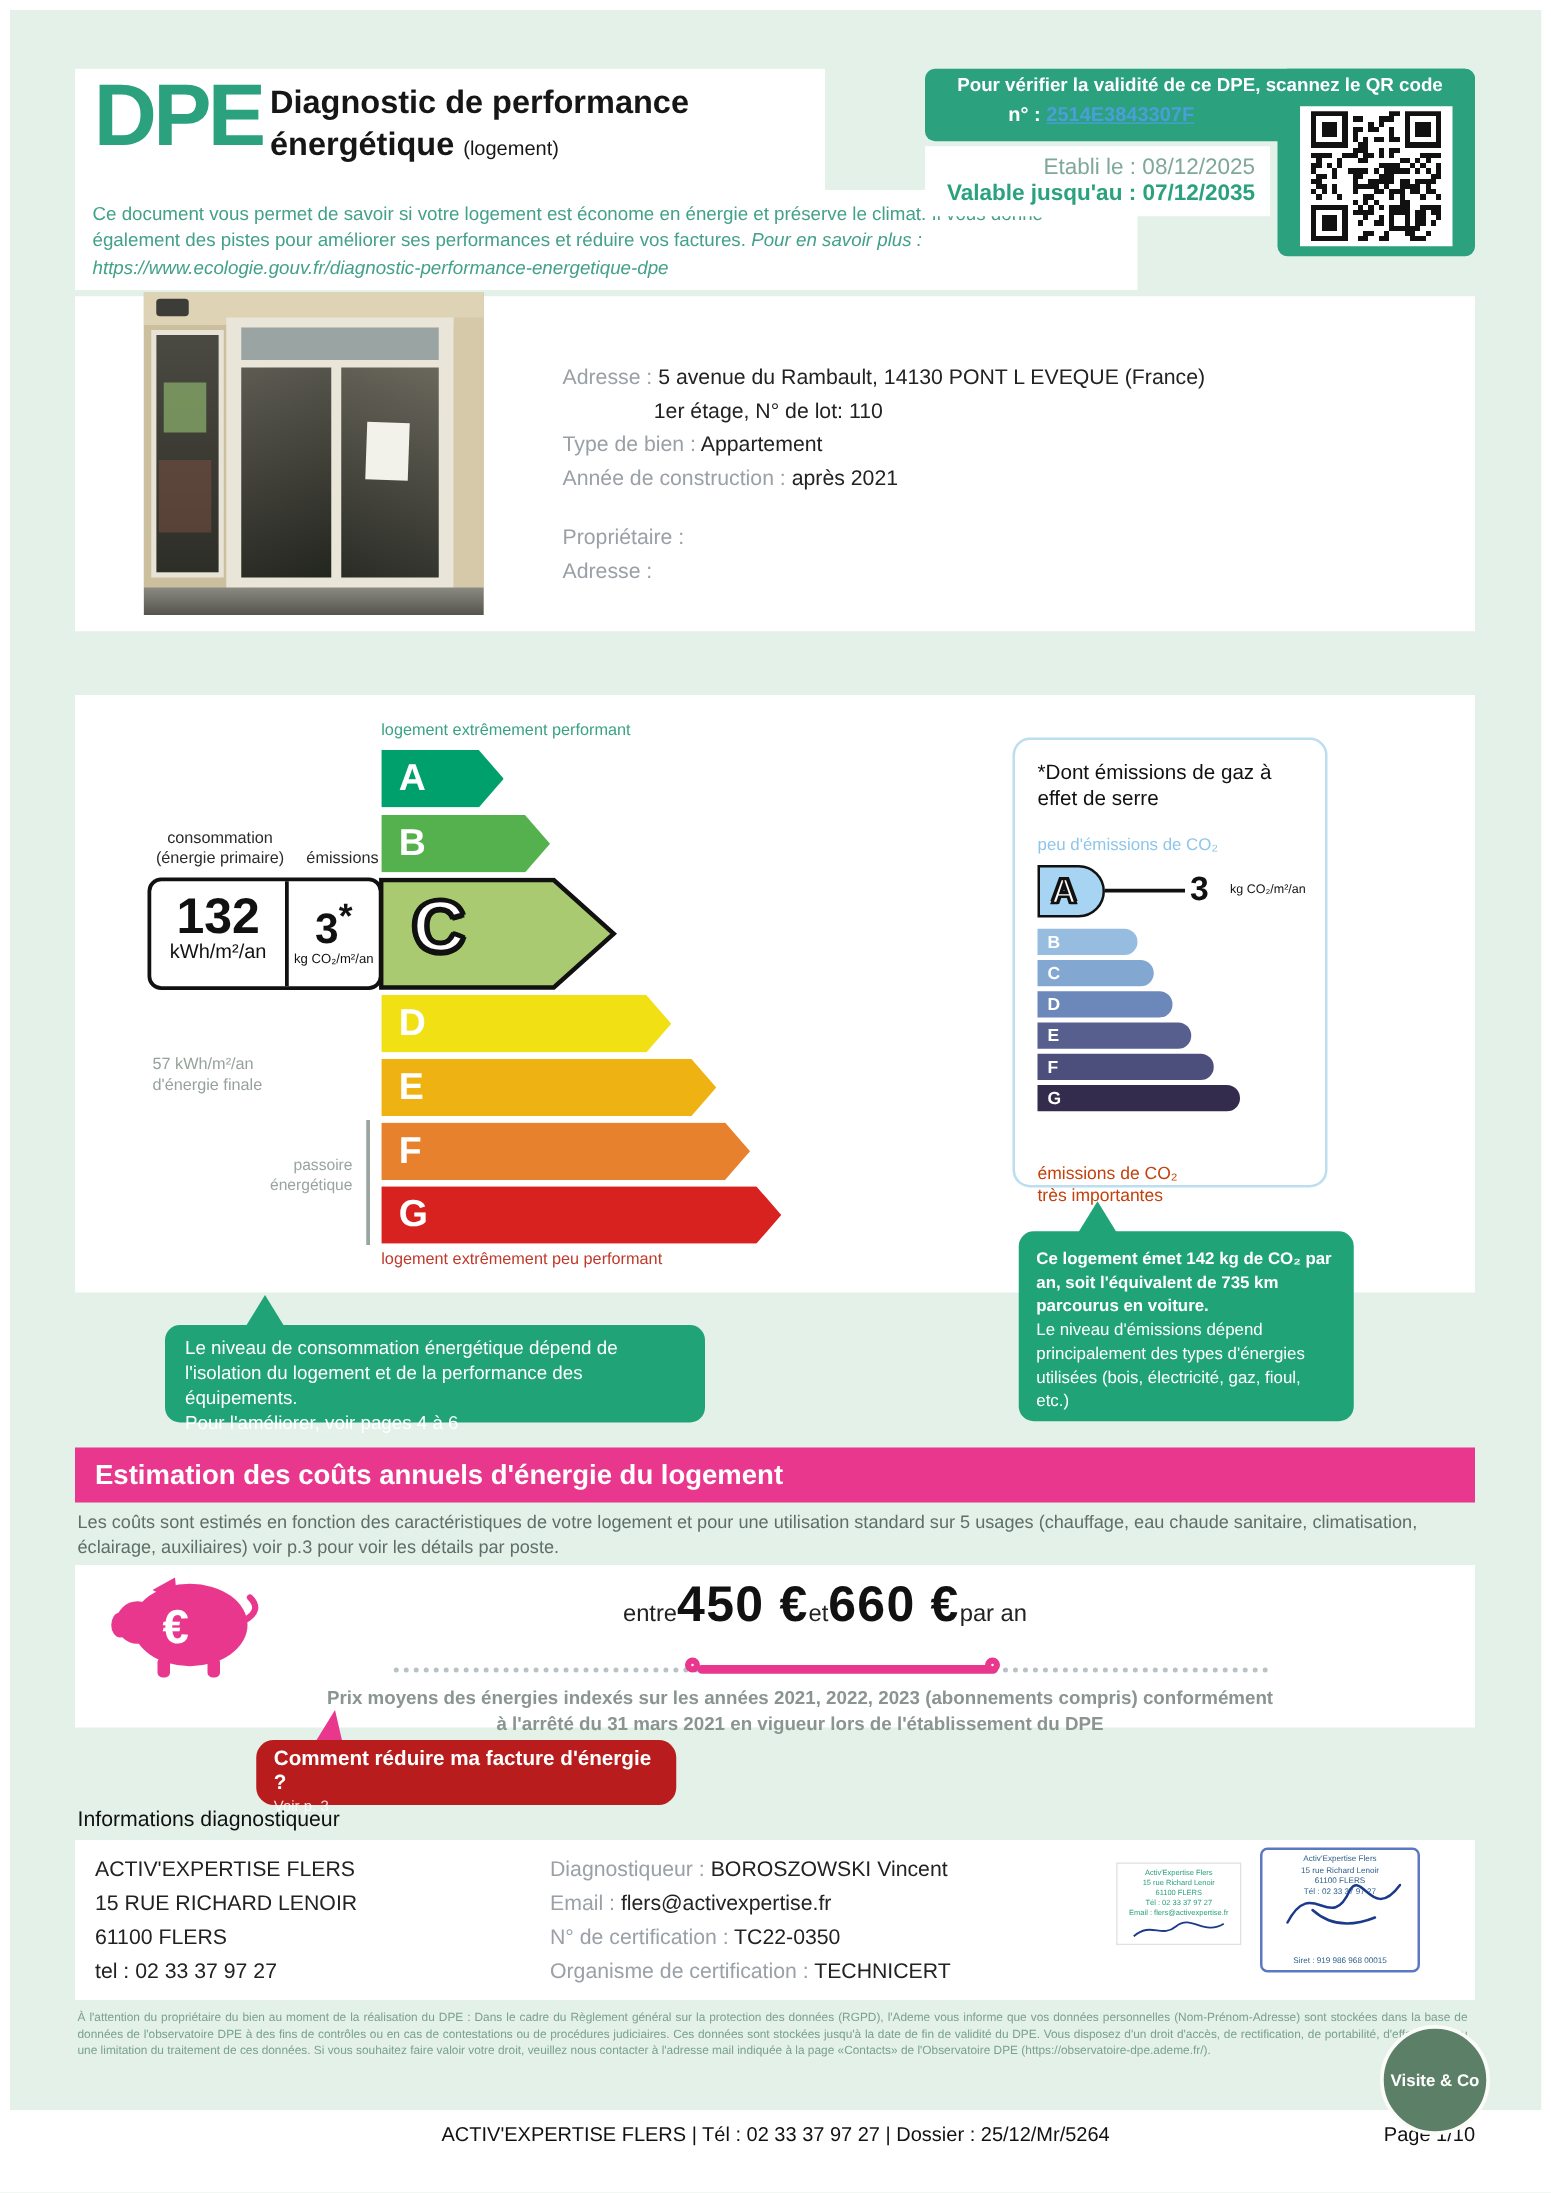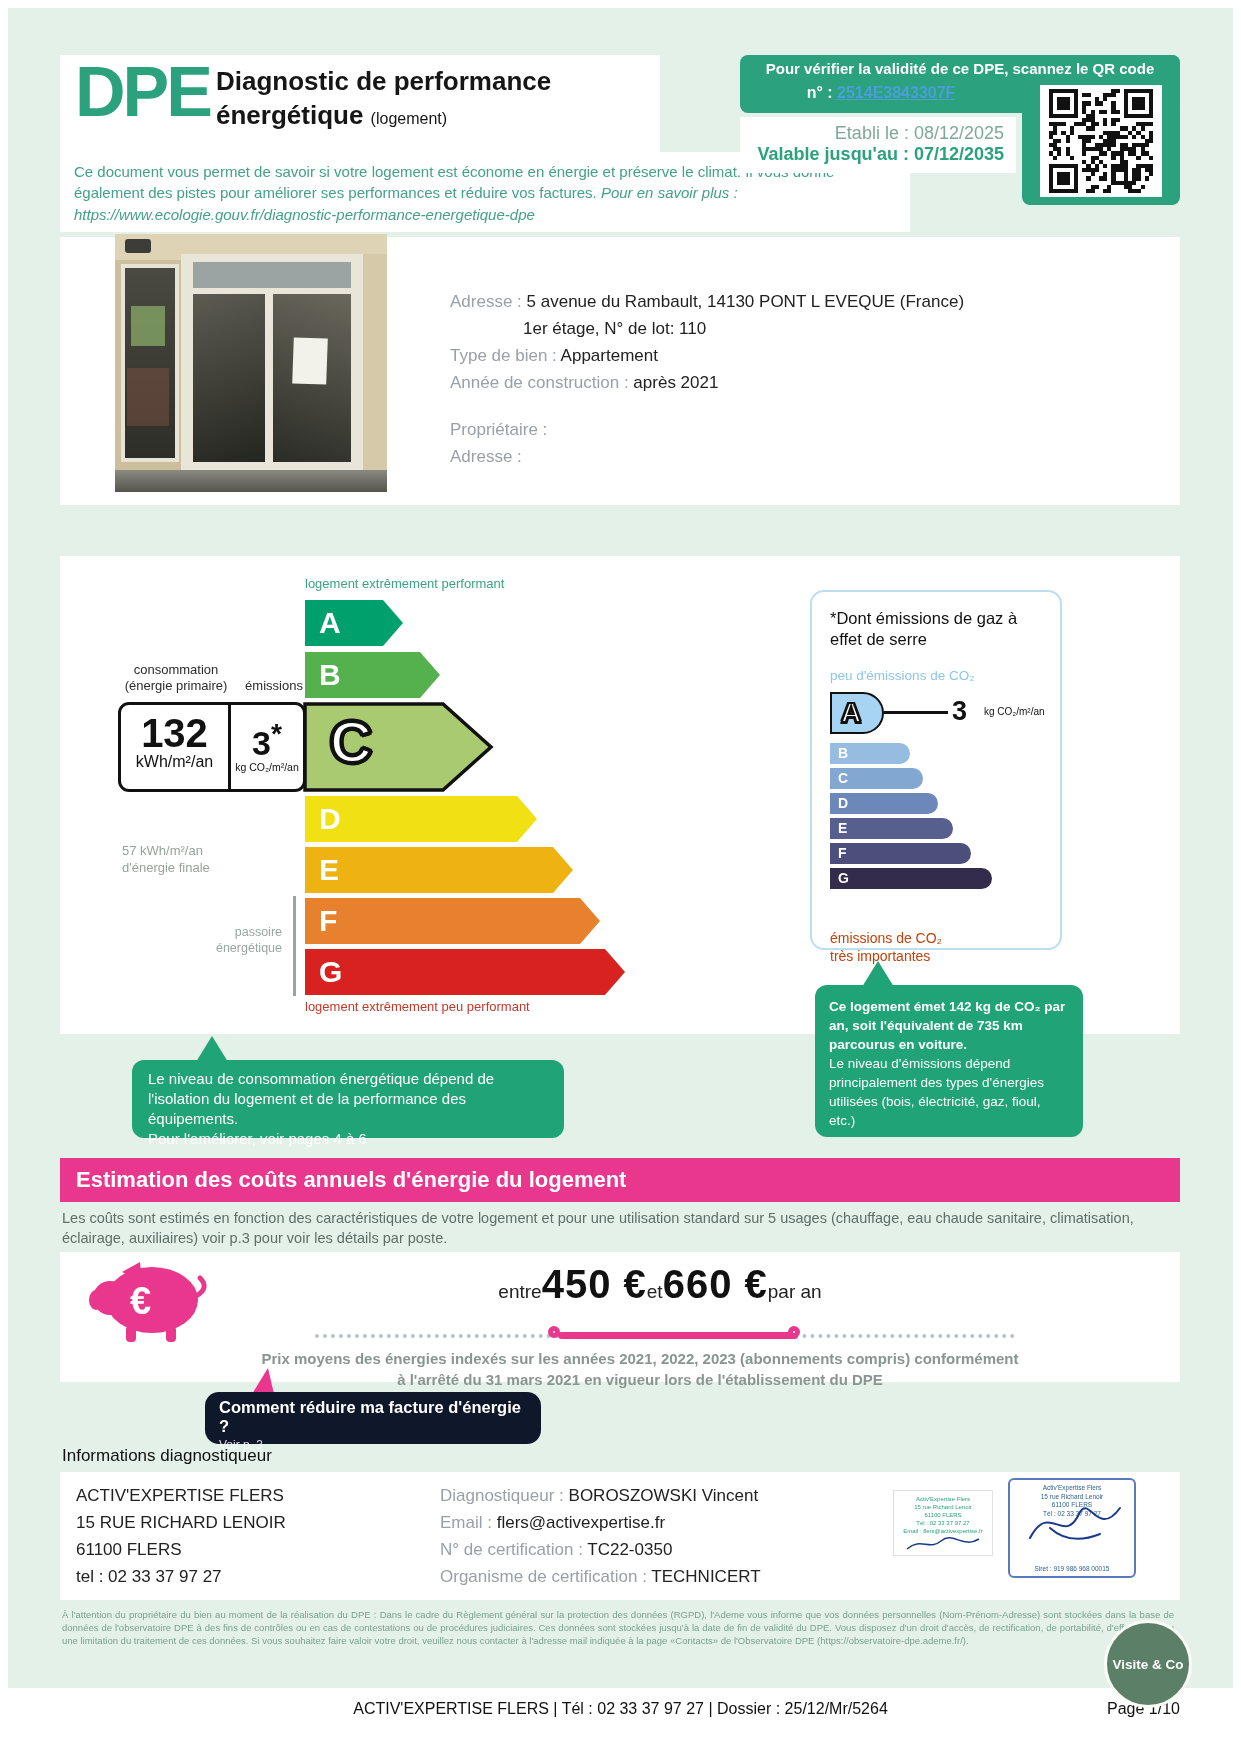--- a/index.html
+++ b/index.html
@@ -92,21 +92,21 @@
   
   .cost-desc { left:62px; top:1208px; width:1112px; font-size:14.5px; line-height:20px; color:#5e6f68; }
   .cost-box { left:60px; top:1252px; width:1120px; height:130px; }
   .cost-amounts { left:280px; top:1262px; width:760px; display:flex; justify-content:center; align-items:baseline; gap:0; }
   .cost-word { font-size:19px; color:#222; }
   .cost-val { font-size:40px; font-weight:800; color:#111; letter-spacing:1px; }
   .dotline { left:315px; top:1334px; width:700px; border-top:4px dotted #b9c2c6; }
   .pinkseg { left:558px; top:1332px; width:240px; height:7px; background:#e8378d; border-radius:4px; z-index:2; }
   .handle { position:absolute; width:12px; height:12px; background:#fff; border:5px solid #e8378d; border-radius:50%; z-index:3; }
   .cost-note { left:170px; top:1348px; width:940px; text-align:center; font-size:15px; font-weight:700; color:#8a9590; line-height:21px; }
-  .bubble { left:205px; top:1392px; width:336px; height:52px; background:#0f172a; border-radius:14px; padding:6px 14px 0 14px; z-index:2; }
+  .bubble { left:205px; top:1392px; width:336px; height:52px; background:#b91c1c; border-radius:14px; padding:6px 14px 0 14px; z-index:2; }
   .bubble-title { font-size:16.5px; font-weight:700; color:#fff; }
   .bubble-sub { font-size:12px; color:rgba(255,255,255,0.85); margin-top:2px; }
   .bubble-ptr { position:absolute; left:252px; top:1368px; width:0; height:0; border-left:16px solid transparent; border-right:6px solid transparent; border-bottom:26px solid #e8378d; }
 
   
   .diag-heading { left:62px; top:1446px; font-size:17px; color:#111; }
   .diag-box { left:60px; top:1472px; width:1120px; height:128px; }
   .diag-col1 { left:76px; top:1482px; font-size:17px; line-height:27px; color:#222; }
   .diag-col2 { left:440px; top:1482px; font-size:17px; line-height:27px; color:#222; }
   .stamp1 { left:893px; top:1490px; width:100px; height:66px; border:1px solid #e0e0e0; text-align:center; color:#2ba17e; font-size:6px; line-height:8px; padding-top:4px; }

